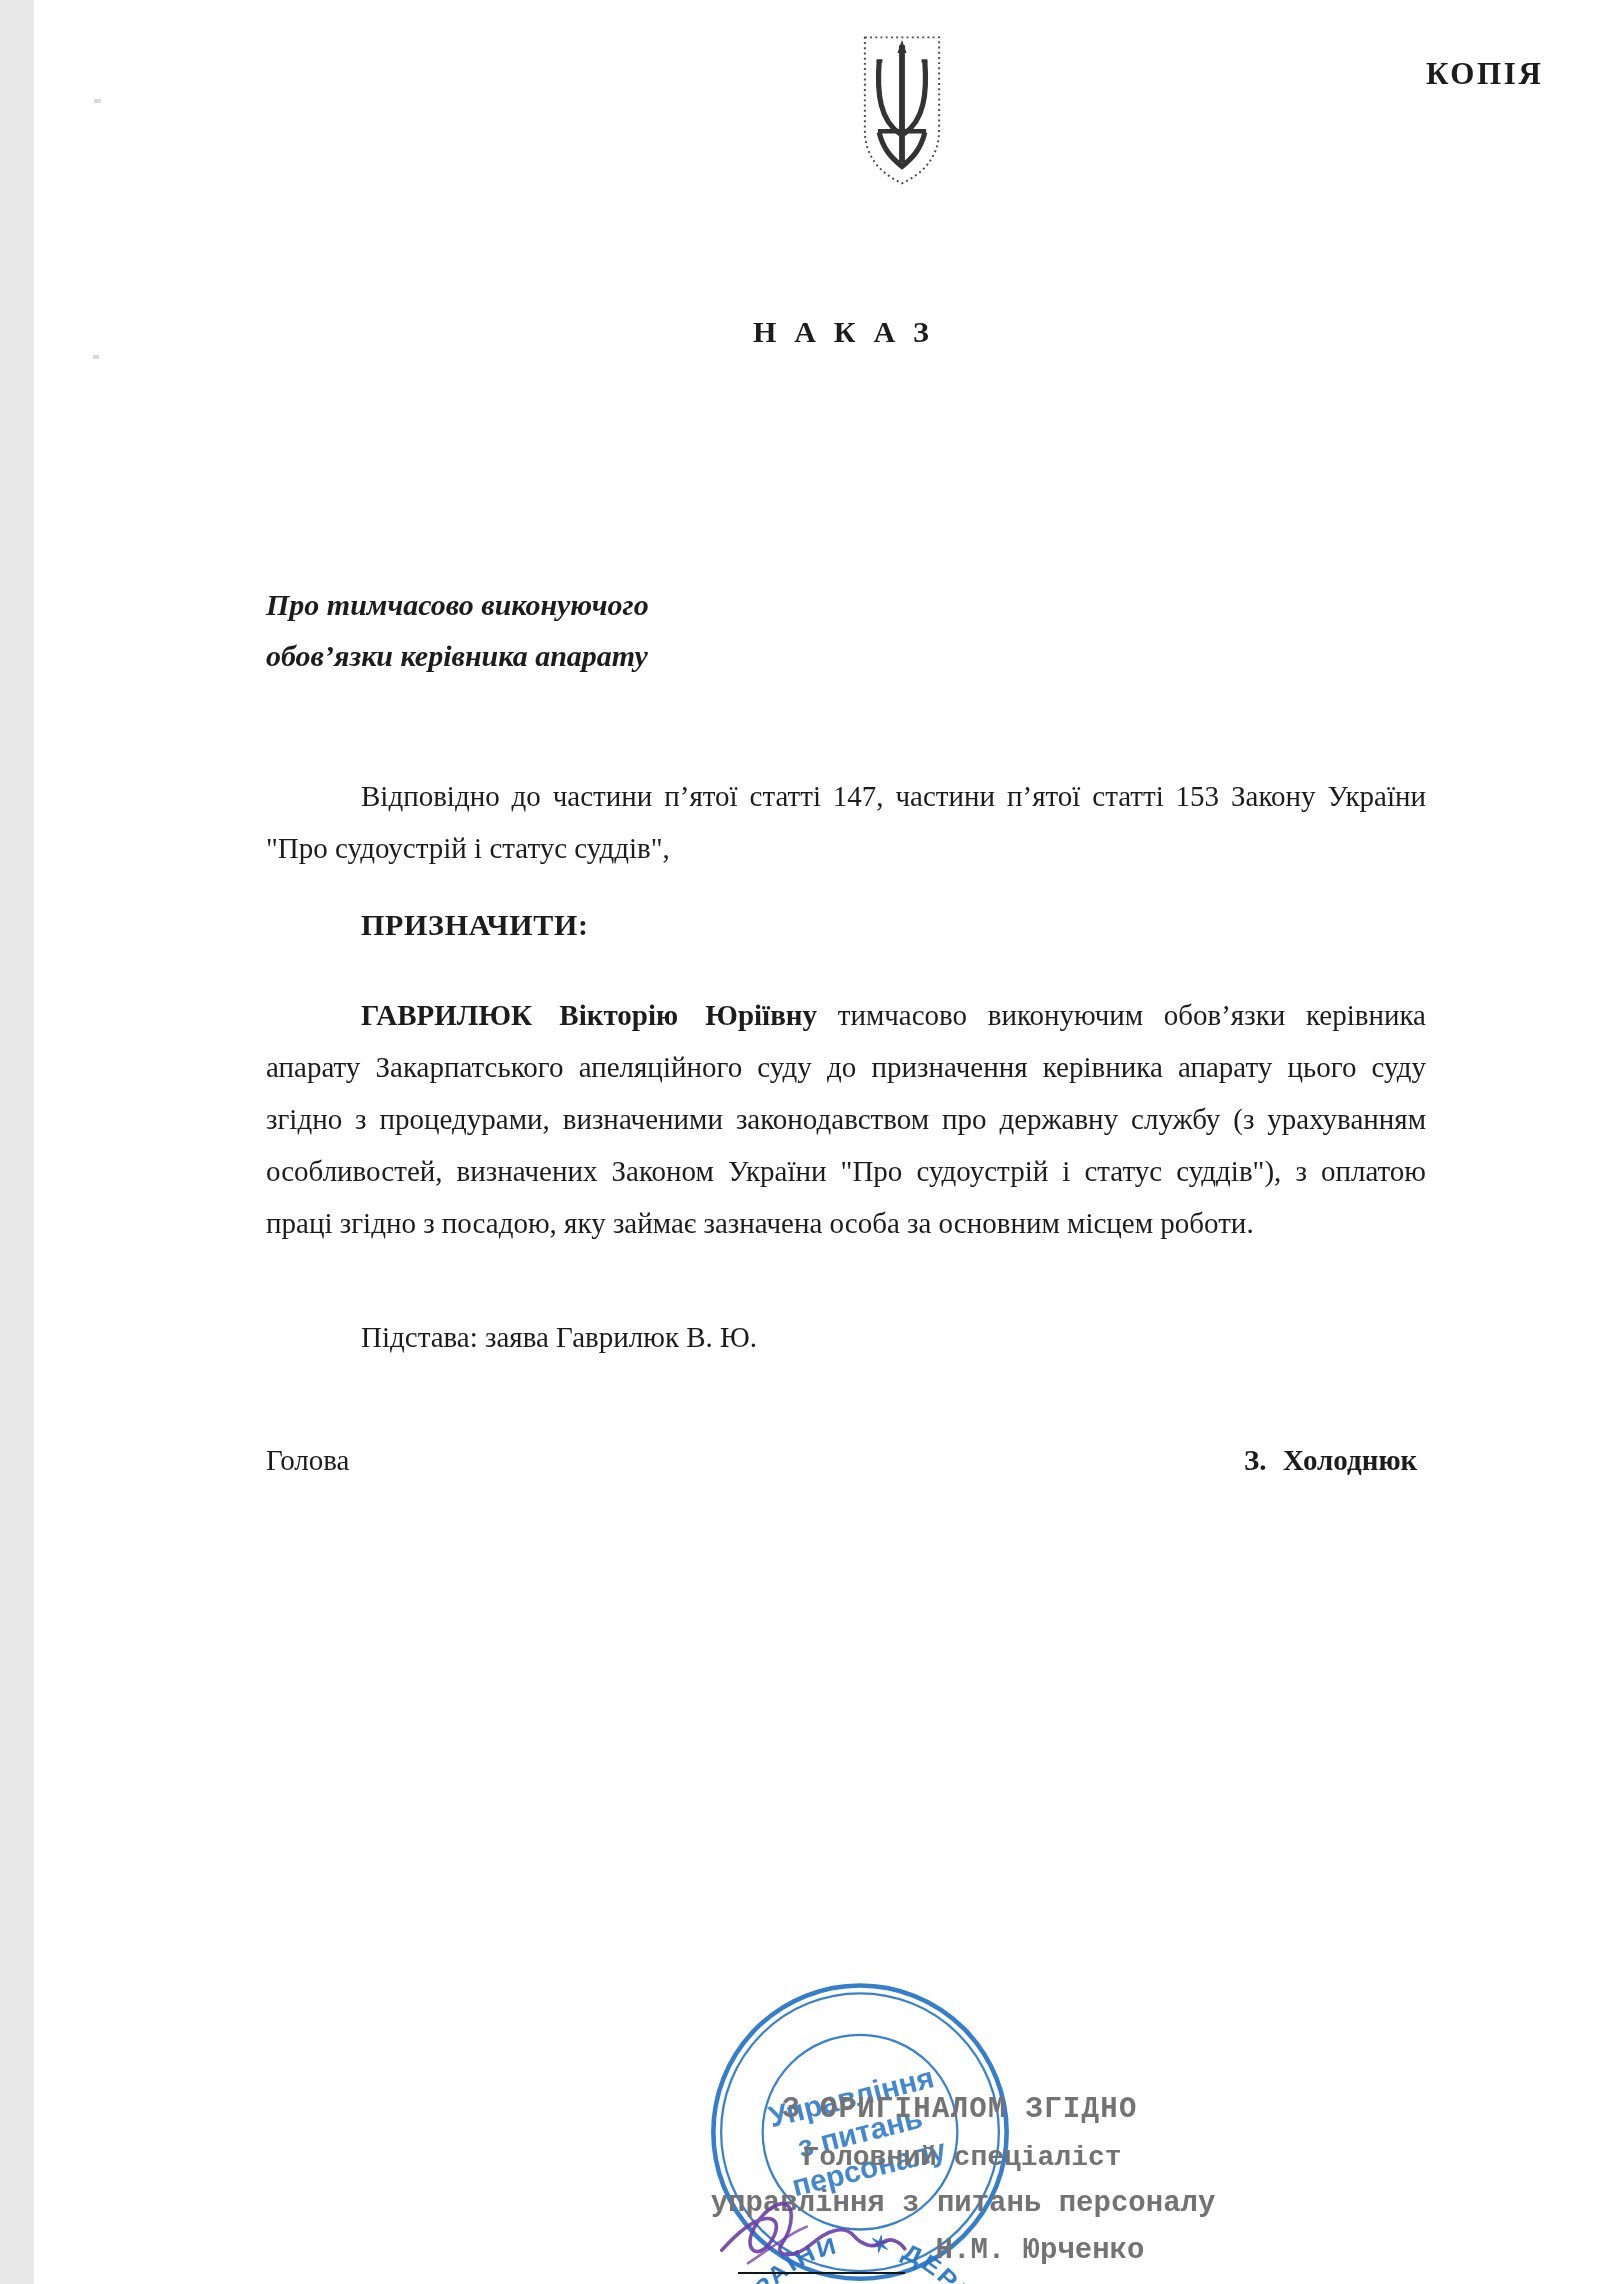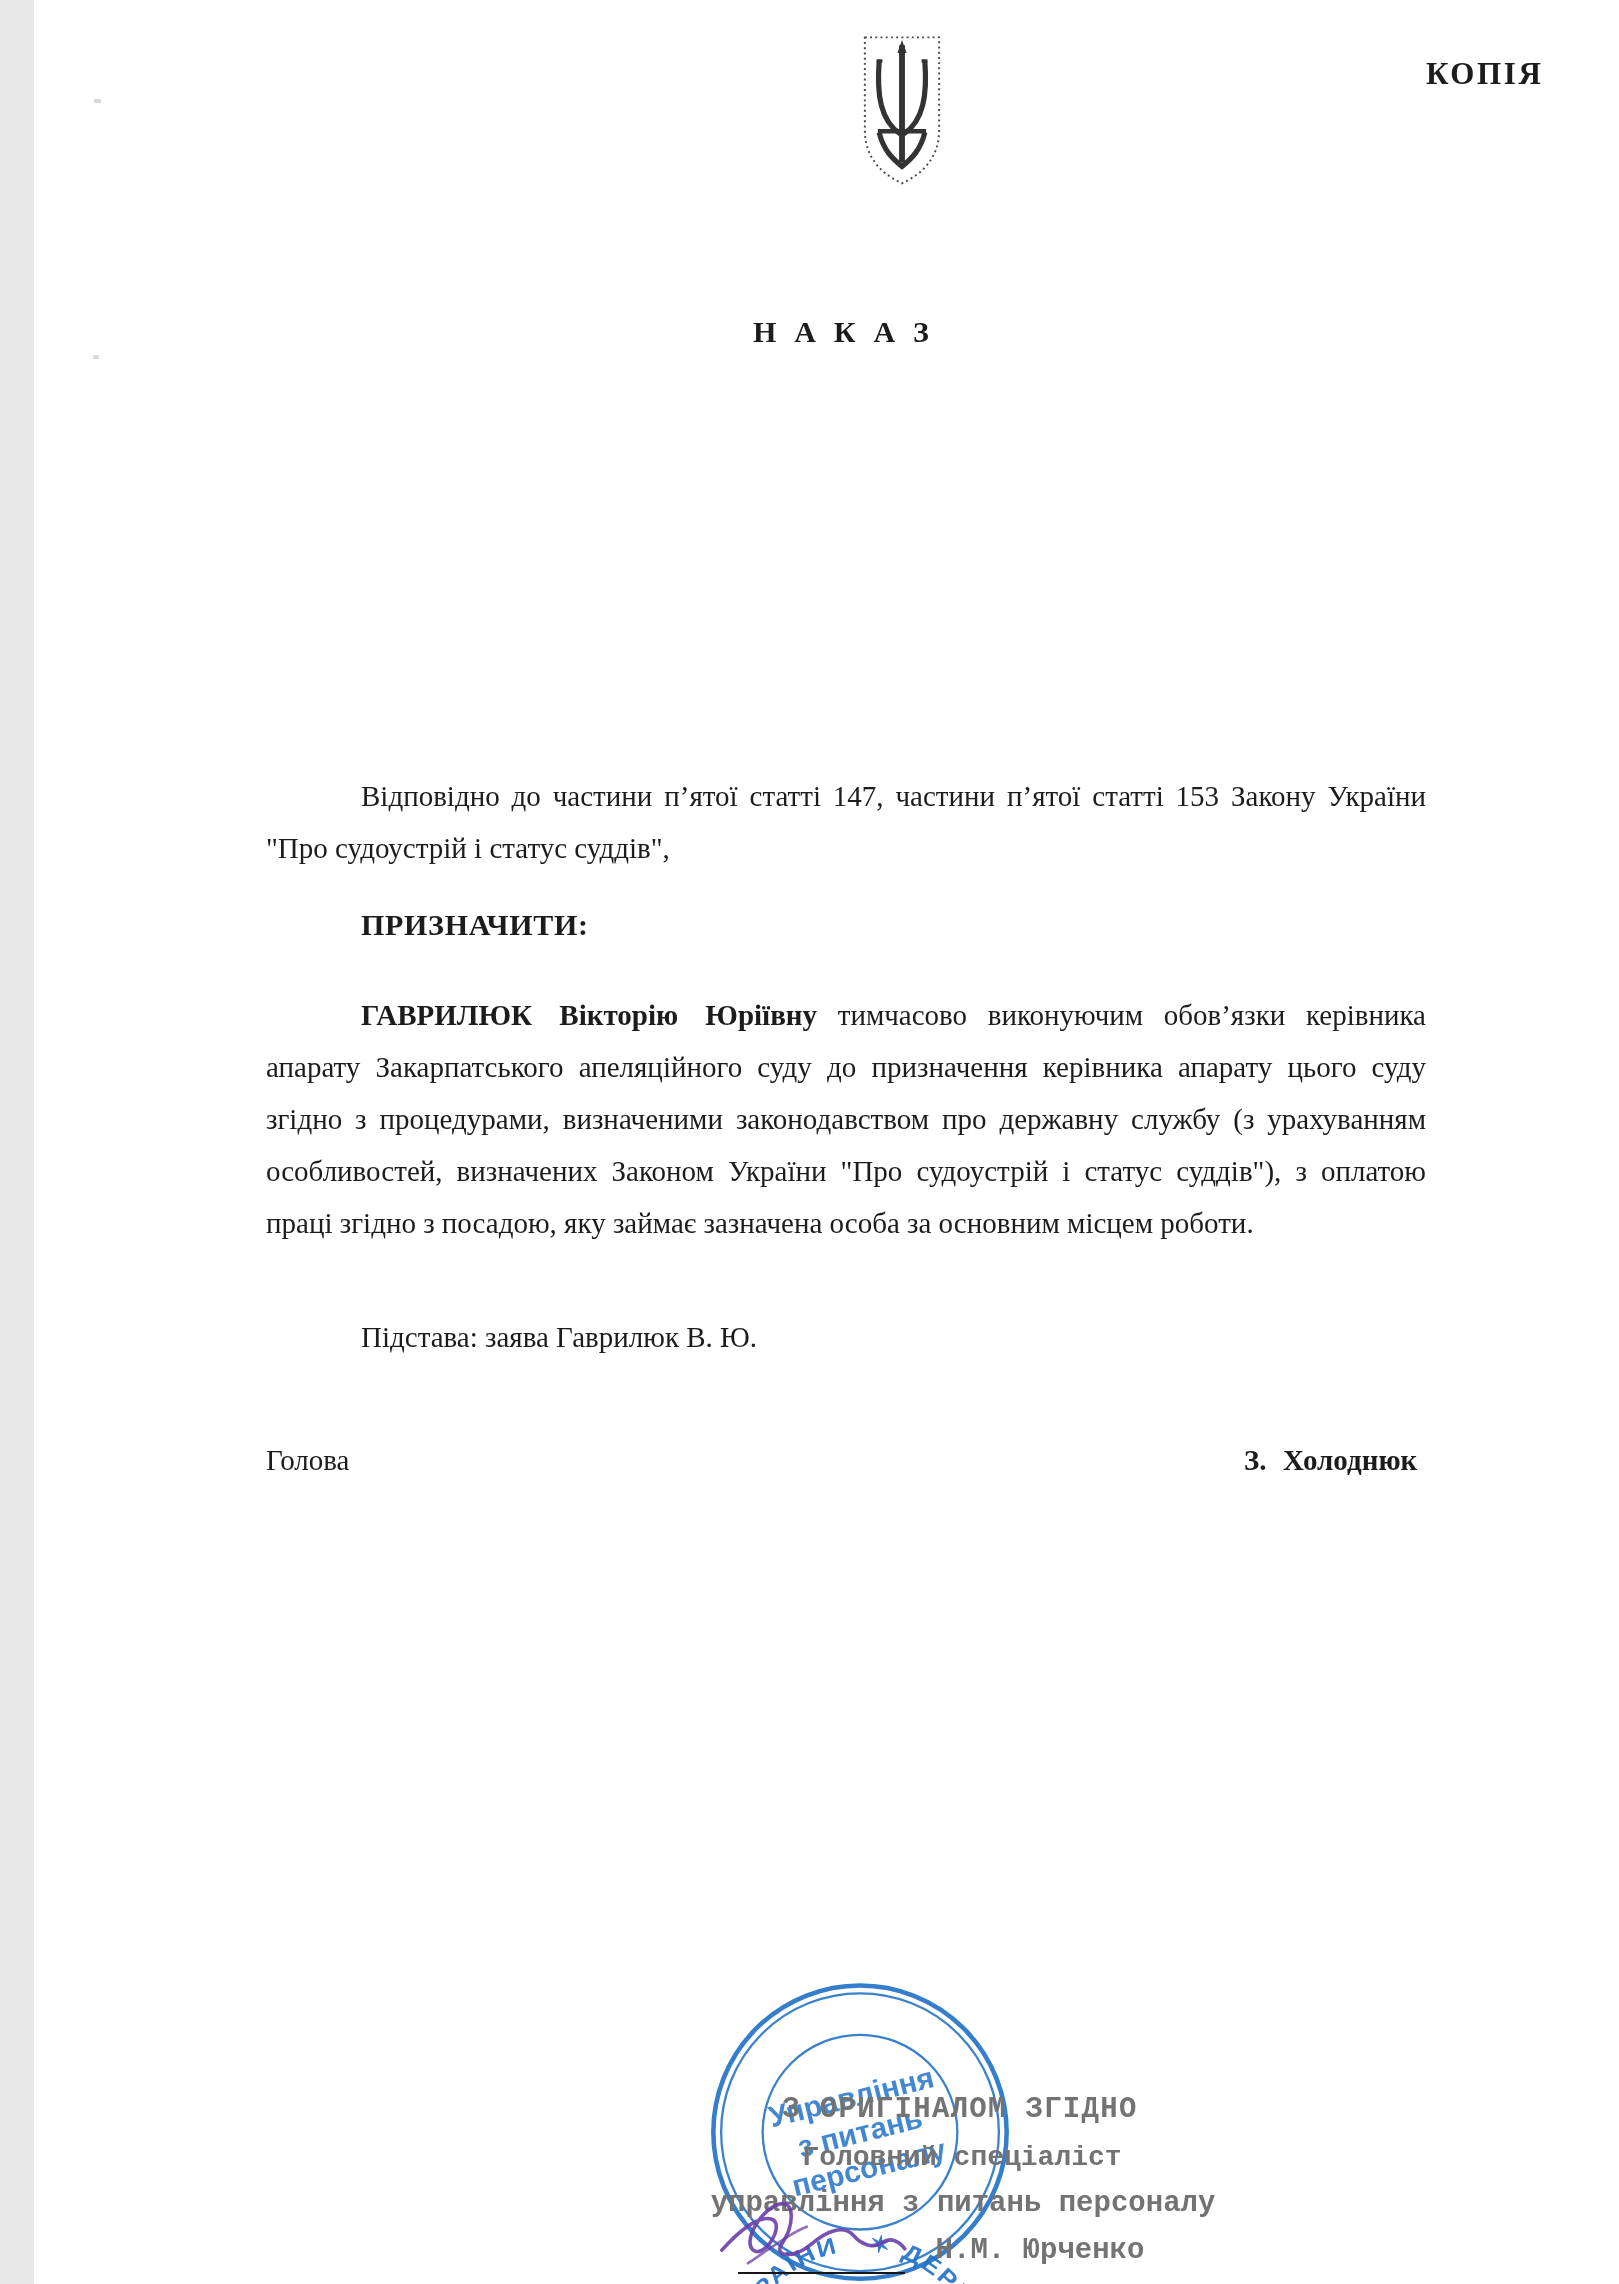--- a/index.html
+++ b/index.html
@@ -58,20 +58,22 @@
       <path d="M29,150 H103" stroke="#333" stroke-width="7" fill="none"></path>
       <path d="M31,152 C37,178 51,192 66,204 C81,192 95,178 101,152" stroke="#333" stroke-width="8" fill="none"></path>
     </svg>
   </div>
 
 
   <div class="abs doc-type">Н А К А З</div>
 
 
   <div class="abs subject">
+    <div>Про тимчасово виконуючого</div>
+    <div>обов’язки керівника апарату</div>
   </div>
 
   <div class="abs preamble">Відповідно до частини п’ятої статті 147, частини п’ятої статті 153 Закону України "Про судоустрій і статус суддів",</div>
 
   <div class="abs resolution">ПРИЗНАЧИТИ:</div>
 
   <div class="abs main-para"><span class="appointee">ГАВРИЛЮК Вікторію Юріївну</span><span> тимчасово виконуючим обов’язки керівника апарату Закарпатського апеляційного суду до призначення керівника апарату цього суду згідно з процедурами, визначеними законодавством про державну службу (з урахуванням особливостей, визначених Законом України "Про судоустрій і статус суддів"), з оплатою праці згідно з посадою, яку займає зазначена особа за основним місцем роботи.</span></div>
 
   <div class="abs basis">Підстава: заява Гаврилюк В. Ю.</div>
 

